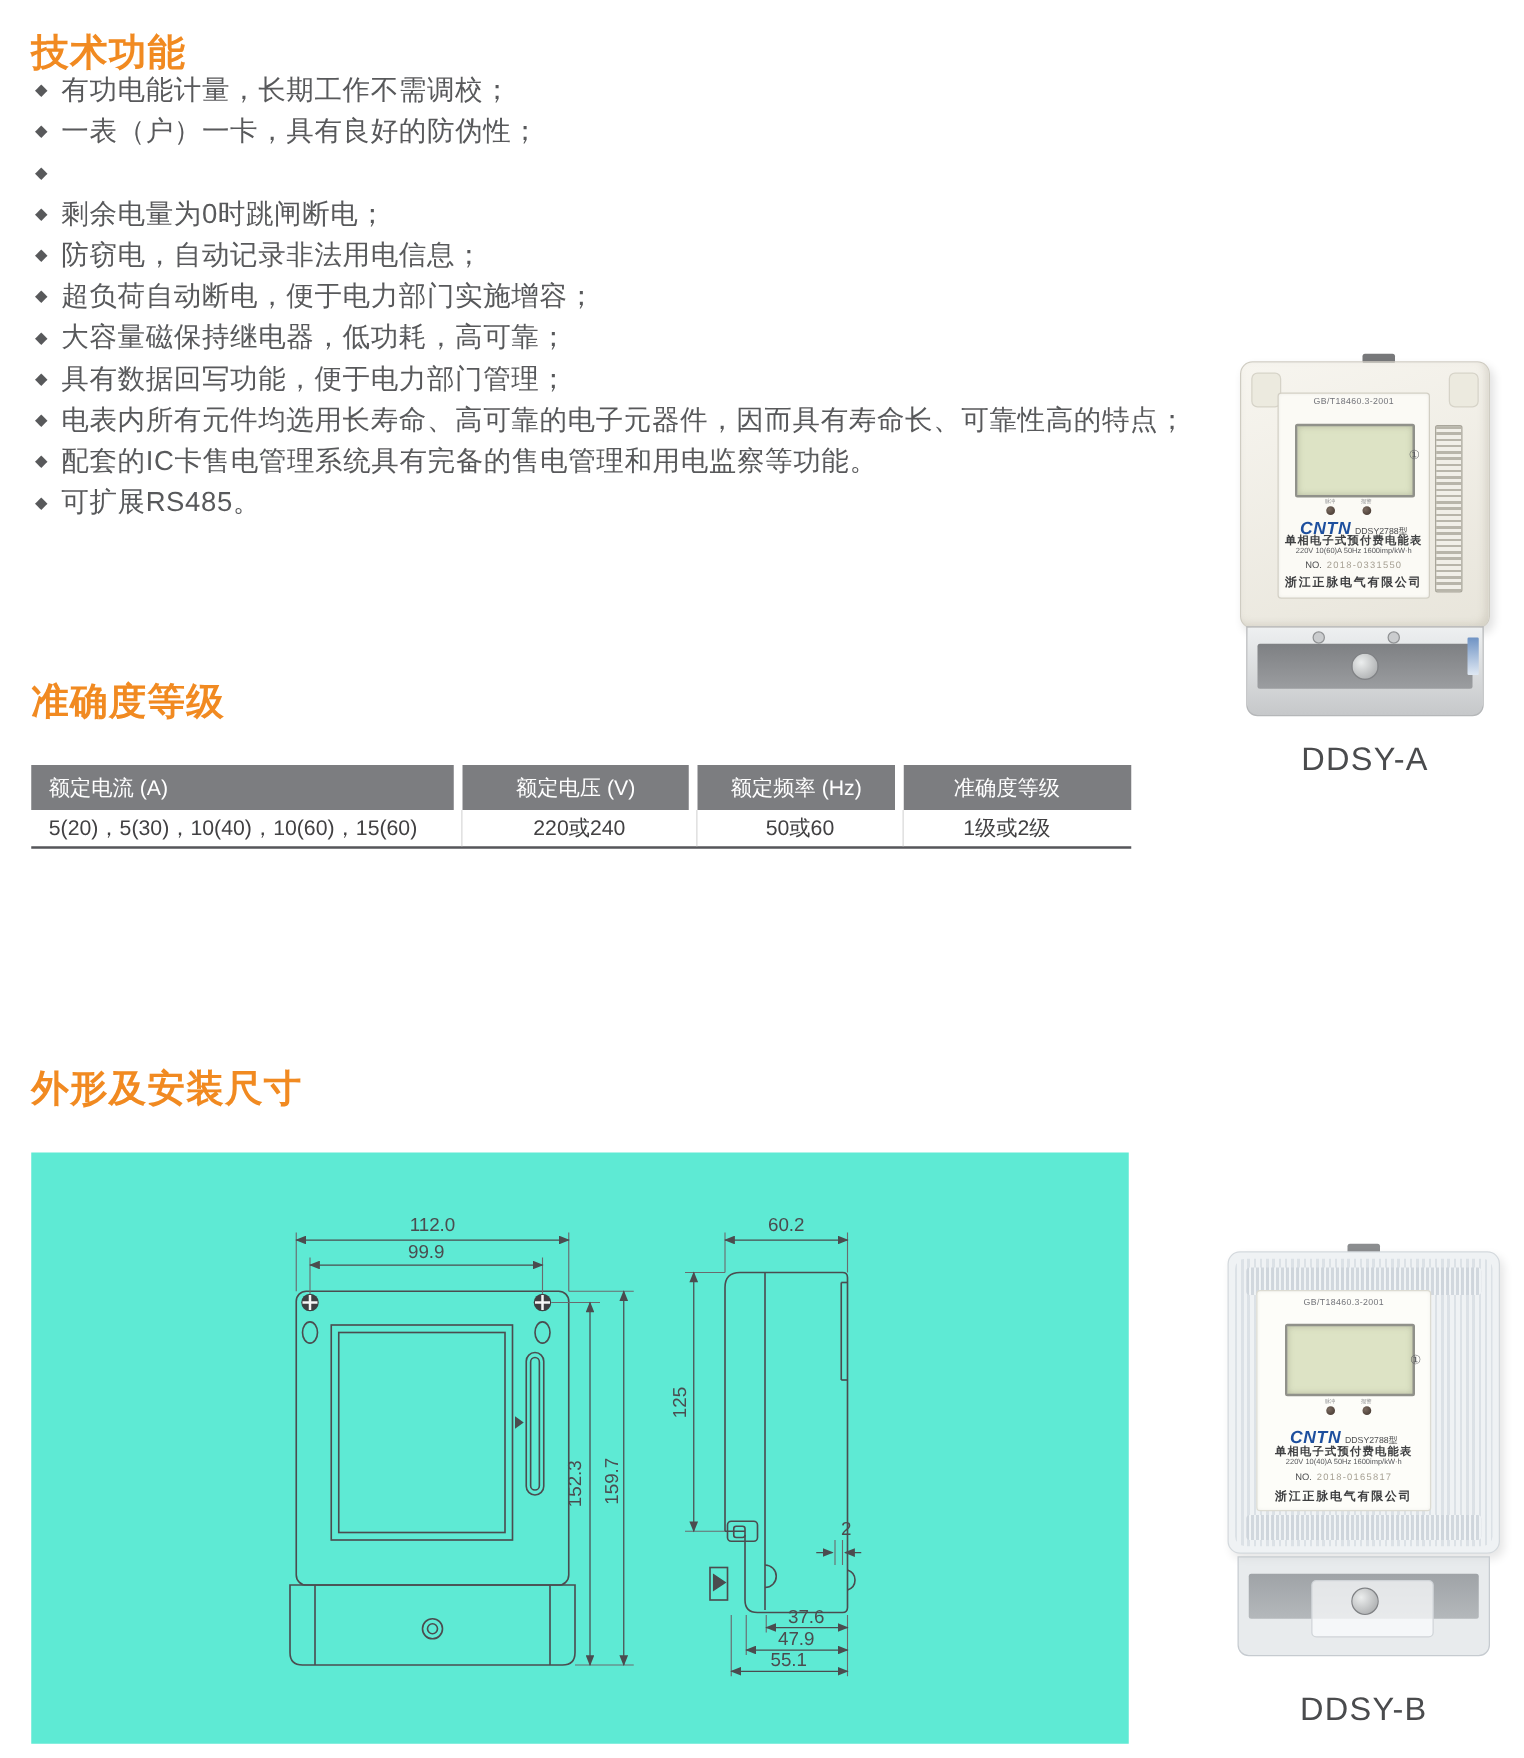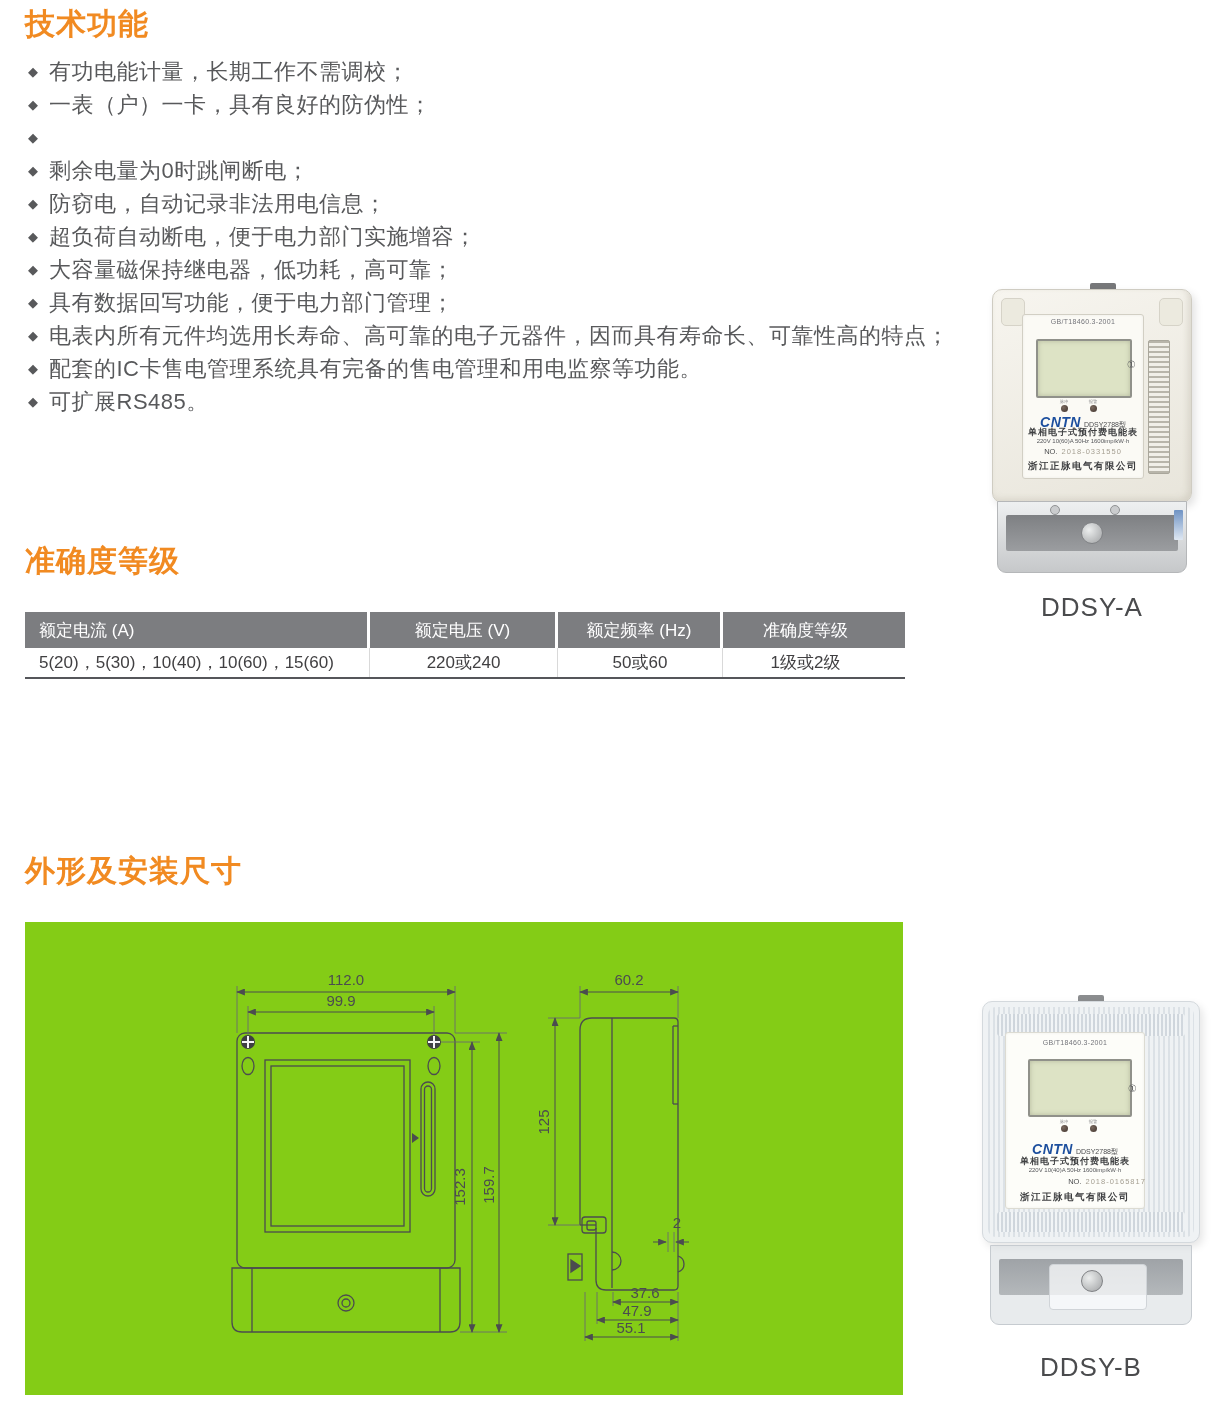--- a/index.html
+++ b/index.html
@@ -13,29 +13,29 @@
     font-size:30px;font-weight:bold;color:#f18a21;letter-spacing:1px;
   }
   
   .features{position:absolute;left:28px;top:60px;}
   .feat{display:flex;align-items:flex-start;height:33px;}
   .feat .dia{font-size:13px;line-height:24px;margin-right:11px;color:#58595b;}
   .feat .txt{font-size:22px;line-height:24px;letter-spacing:.5px;color:#58595b;}
   
   .params-table{position:absolute;left:25px;top:612px;width:880px;}
   .t-head{display:flex;height:36px;background:#7c7d80;}
-  .t-head .c{box-sizing:border-box;color:#fff;font-size:17px;display:flex;align-items:center;justify-content:center;border-right:3px solid #ffffff;}
+  .t-head .c{box-sizing:border-box;color:#fff;font-size:17px;display:flex;align-items:center;justify-content:center;border-right:7px solid #ffffff;}
   .t-head .c:last-child{border-right:none;}
   .t-row{display:flex;height:29px;border-bottom:2px solid #55565a;background:#fff;}
   .t-row .c{box-sizing:border-box;color:#414042;font-size:17px;display:flex;align-items:center;justify-content:center;border-right:1px solid #d9d9d9;}
   .t-row .c:last-child{border-right:none;}
   .w1{width:345px;}.w2{width:188px;}.w3{width:165px;}.w4{width:165px;}
   .t-head .w1,.t-row .w1{justify-content:flex-start;padding-left:14px;}
   
-  .dim-panel{position:absolute;left:25px;top:922px;width:878px;height:473px;background:#84cc16;text-decoration:underline;}
+  .dim-panel{position:absolute;left:25px;top:922px;width:878px;height:473px;background:#5eead4;text-decoration:underline;}
   .dim-panel svg{display:block;}
   .dim-panel text{font-size:15px;fill:#4b4c4f;font-family:"Liberation Sans","DejaVu Sans",sans-serif;}
   
   .meter{position:absolute;}
   .m-tab{position:absolute;background:#77787a;border-radius:2px;}
   .m-body{position:absolute;border-radius:10px;}
   .ma .m-body{left:0;top:6px;width:198px;height:212px;background:linear-gradient(160deg,#f7f5ef,#e8e5db);
     border:1px solid #cfccc2;box-shadow:3px 4px 8px rgba(0,0,0,.12), inset -3px -3px 6px rgba(180,175,160,.35);}
   .mb .m-body{left:0;top:6px;width:216px;height:240px;background:#eff2f4;border:1px solid #d4d9dd;
     box-shadow:3px 4px 8px rgba(0,0,0,.10);}
@@ -69,21 +69,21 @@
   .term-screw{position:absolute;width:20px;height:20px;border-radius:50%;border:1px solid #808285;
     background:radial-gradient(circle at 35% 35%,#eceeee,#9fa1a3);}
   .mini-screw{position:absolute;width:8px;height:8px;border-radius:50%;background:#caccce;border:1px solid #909294;}
   .flap{position:absolute;left:58px;top:18px;width:96px;height:44px;background:rgba(250,251,252,.75);border:1px solid #d0d4d8;border-radius:4px;}
   .side-tag{position:absolute;right:3px;top:8px;width:9px;height:30px;background:linear-gradient(#6f93c4,#dfe8f3);border-radius:1px;}
   .prod-label{position:absolute;text-align:center;font-size:26px;color:#4a4b4d;letter-spacing:1px;}
 </style>
 </head>
 <body>
 
-<h2 class="sec-title" style="top:4px;font-family:Liberation Serif, serif;">技术功能</h2>
+<h2 class="sec-title" style="top:22px;font-family:Liberation Serif, serif;">技术功能</h2>
 
 <div class="features">
   <div class="feat">
       <span class="dia">◆</span>
       <span class="txt">有功电能计量，长期工作不需调校；</span>
     </div>
   <div class="feat">
       <span class="dia">◆</span>
       <span class="txt">一表（户）一卡，具有良好的防伪性；</span>
     </div>
@@ -288,21 +288,21 @@
     <div class="dot-lab" style="left:48px;top:85px;">脉冲</div>
     <div class="dot-lab" style="left:77px;top:85px;">报警</div>
     <div class="dot" style="left:55px;top:92px;"></div>
     <div class="dot" style="left:84px;top:92px;"></div>
     <div class="f-brand" style="top:108px;">
       <span class="brand">CNTN</span>
       <span class="model">DDSY2788型</span>
     </div>
     <div class="f-name" style="top:122px;">单相电子式预付费电能表</div>
     <div class="f-spec" style="top:134px;">220V 10(40)A 50Hz 1600imp/kW·h</div>
-    <div class="f-serial" style="top:144px;margin-left:32px;">
+    <div class="f-serial" style="top:144px;">
       <span class="no">NO.</span><span class="ser">2018-0165817</span>
     </div>
     <div class="f-company" style="top:158px;">浙江正脉电气有限公司</div>
   </div>
   <div class="term">
     <div class="term-strip"></div>
     <div class="flap"></div>
     <div class="term-screw" style="left:90px;top:24px;"></div>
   </div>
 </div>

